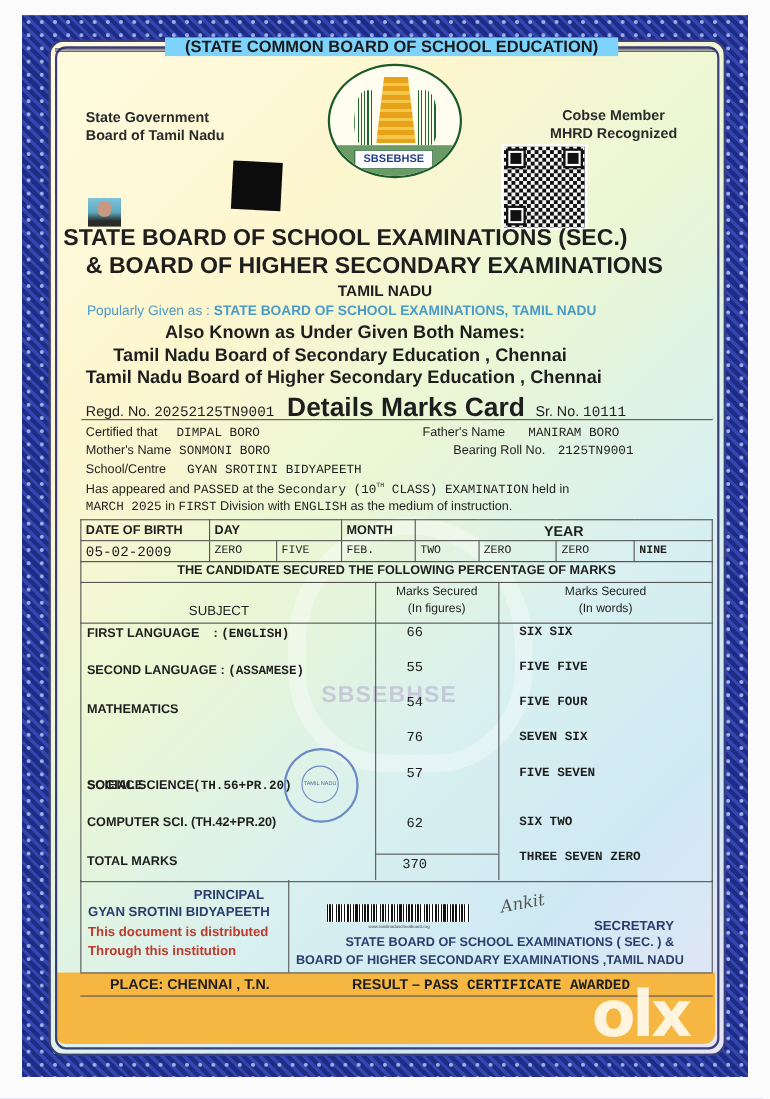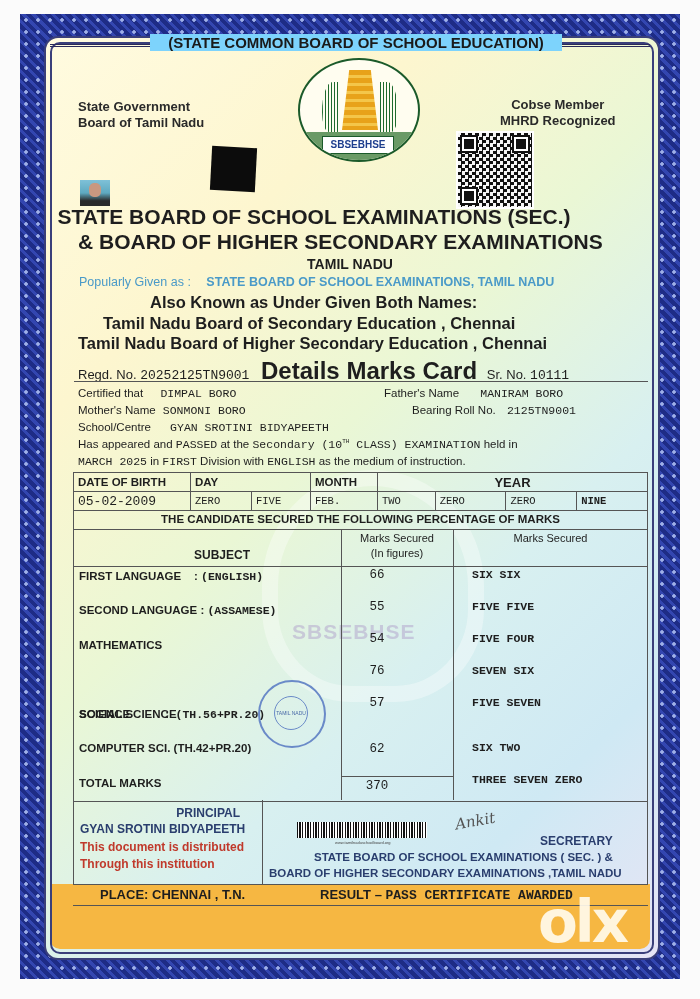--- a/index.html
+++ b/index.html
@@ -41,21 +41,21 @@
       repeating-conic-gradient(#111 0 25%, #f5f5f5 0 50%) 0 0/7px 7px;
     border:2px solid #fff; }
   .qr .fd { position:absolute; width:10px; height:10px; background:#111; border:2px solid #fff; outline:2px solid #111; }
   .blackbox { left:211px; top:147px; width:45px; height:44px; background:#0c0c0c; transform:rotate(3deg); }
   .photo { left:80px; top:180px; width:30px; height:26px; background:linear-gradient(180deg,#7fc1d8 0%,#5ea9c0 50%,#2a2a2a 80%); }
   .photo .face { position:absolute; left:9px; top:3px; width:12px; height:14px; background:#c89880; border-radius:40%; }
   .title1 { left:0; width:628px; top:205px; text-align:center; font-weight:bold; font-size:21px; color:#1e1e1e; }
   .title2 { left:78px; top:230px; font-weight:bold; font-size:21px; color:#1e1e1e; }
   .title3 { left:0; width:700px; top:256px; text-align:center; font-weight:bold; font-size:14px; color:#1e1e1e; }
   .popular { left:79px; top:275px; font-size:12.5px; color:#4a9ac8; }
-  .popular b { font-weight:bold; color:#4a9ac8;margin-left:12px; }
+  .popular b { font-weight:bold; color:#4a9ac8; }
   .also { left:150px; top:293px; font-weight:bold; font-size:16.5px; color:#1e1e1e; }
   .tn1 { left:103px; top:314px; font-weight:bold; font-size:16.5px; color:#1e1e1e; }
   .tn2 { left:78px; top:334px; font-weight:bold; font-size:16.5px; color:#1e1e1e; }
   .regd { left:78px; top:357px; font-size:13px; color:#1e1e1e; white-space:nowrap; }
   .regd .mono { font-family:"Liberation Mono", monospace; font-size:13px; }
   .regd .big { font-weight:bold; font-size:24px; margin:0 6px 0 8px; }
   .hr1 { left:74px; top:381px; width:574px; height:0; border-top:1.5px solid #555; }
   .info { left:78px; font-size:11.5px; color:#1e1e1e; white-space:nowrap; }
   .mono { font-family:"Liberation Mono", monospace; }
   table.dob { position:absolute; left:73px; top:472px; width:575px; border-collapse:collapse; font-size:11.5px; }
@@ -200,27 +200,28 @@
   </table>
 
 <div class="abs marks-box"></div>
 <div class="abs secured-hdr">THE CANDIDATE SECURED THE FOLLOWING  PERCENTAGE OF MARKS</div>
 <div class="hline" style="left:73px;top:529px;width:575px;"></div>
 <div class="vline" style="left:341px;top:529px;height:271px;"></div>
 <div class="vline" style="left:453px;top:529px;height:271px;"></div>
 <div class="hline" style="left:73px;top:566px;width:575px;"></div>
 <div class="hline" style="left:341px;top:776px;width:112px;"></div>
 
-<div class="abs col-hdr" style="left:88px;top:548px;width:268px;font-weight:bold;font-size:12px">SUBJECT</div>
+<div class="abs col-hdr" style="left:65px;top:548px;width:268px;font-weight:normal;font-size:12px">SUBJECT</div>
 <div class="abs col-hdr" style="left:341px;top:531px;width:112px;">
   <div>Marks Secured</div>
   <div>(In figures)</div>
 </div>
 <div class="abs col-hdr" style="left:453px;top:531px;width:195px;">
   <div>Marks Secured</div>
+  <div>(In words)</div>
 </div>
 
 <div class="abs subj" style="top:570px;"><span style="white-space:pre">FIRST LANGUAGE    : </span><span class="mono">(ENGLISH)</span></div>
 <div class="abs fig" style="top:568px;">66</div>
 <div class="abs words" style="top:568px;">SIX SIX</div>
 
 <div class="abs subj" style="top:604px;"><span style="white-space:pre">SECOND LANGUAGE : </span><span class="mono">(ASSAMESE)</span></div>
 <div class="abs fig" style="top:600px;">55</div>
 <div class="abs words" style="top:600px;">FIVE FIVE</div>
 

